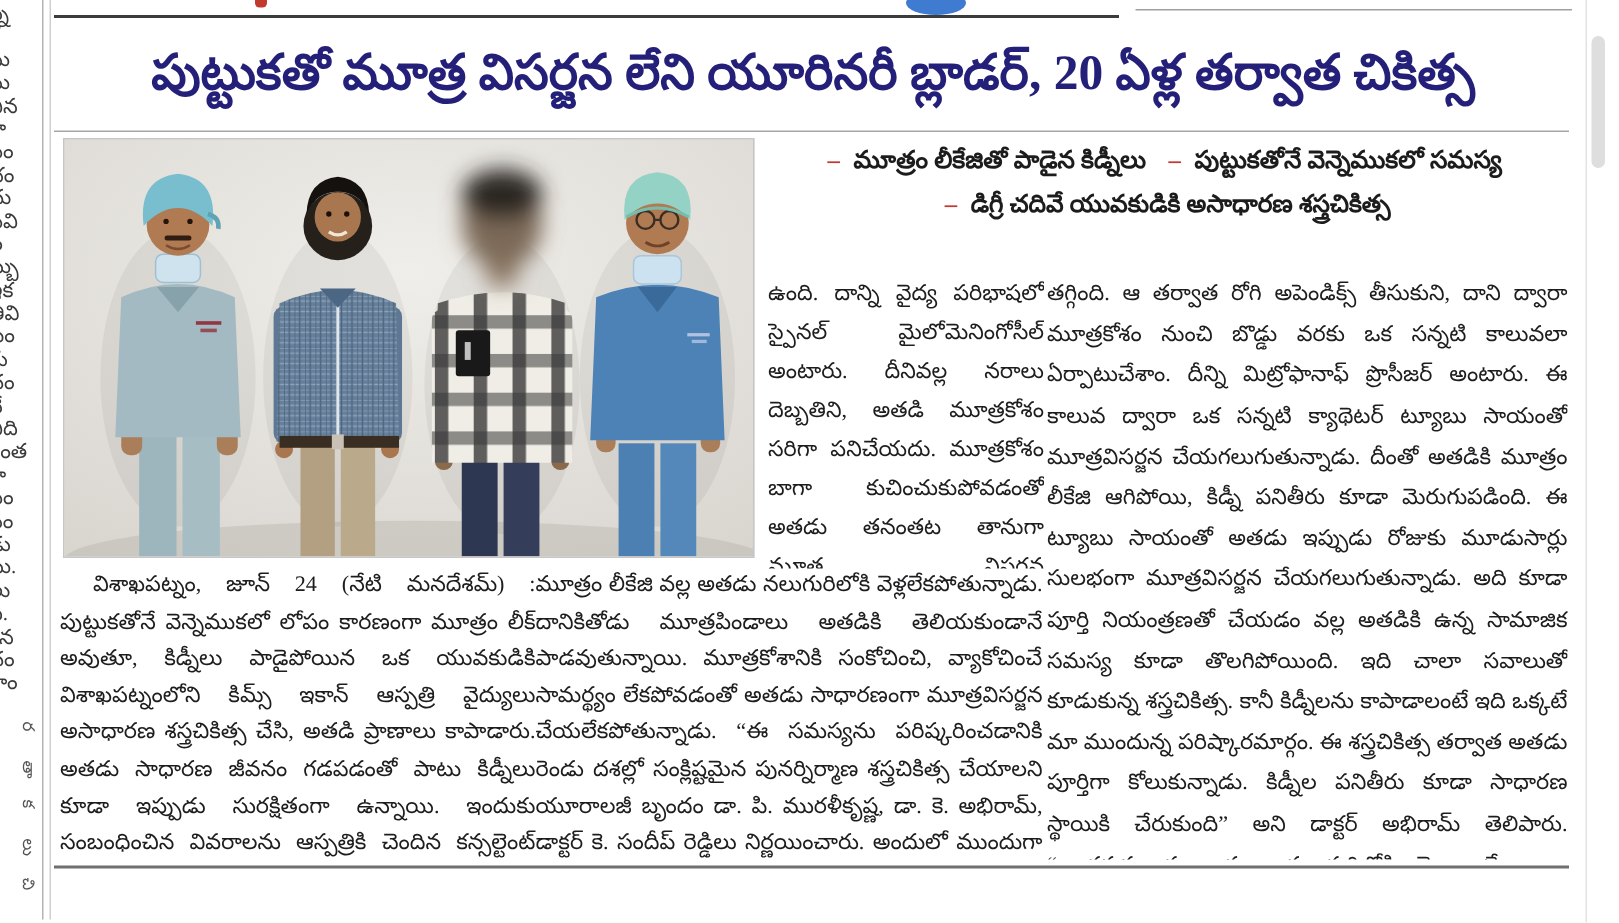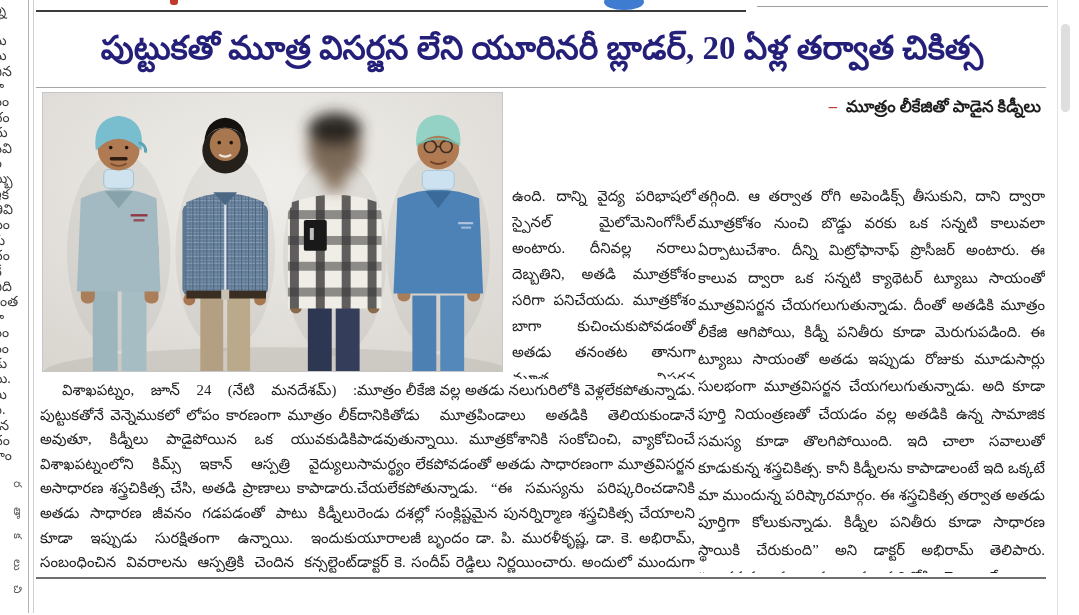--- a/index.html
+++ b/index.html
@@ -39,21 +39,21 @@
     font-size:33px;font-weight:800;color:var(--headline-color);white-space:nowrap;overflow:hidden;}
   .headline-rule{left:36px;top:87px;width:1010px;height:1px;background:#a6a6a6;}
 
   
   .photo{left:42px;top:92px;width:461px;height:280px;border:1px solid #c6c6c6;background:#e6e4e0;overflow:hidden;}
   .photo svg{display:block;width:100%;height:100%;}
 
   
   .highlights{left:512px;top:92px;width:533px;height:88px;font-weight:700;font-size:16.5px;color:#1c1c1c;}
   .hl-row{line-height:29px;white-space:nowrap;overflow:hidden;}
-  .hl-row1{display:flex;justify-content:flex-end;padding-right:4px;gap:15px;}
+  .hl-row1{display:flex;justify-content:center;padding-right:4px;gap:15px;}
   .hl-row2,.hl-row3{text-align:center;}
   .dash{color:var(--dash-color);font-weight:700;margin-right:9px;}
 
   
   .bodycol{text-align:justify;overflow:hidden;font-size:14.8px;}
   .col-mid-top{left:512px;top:183px;width:184px;height:196px;line-height:26px;}
   .col-right{left:698px;top:183px;width:347px;height:390px;line-height:27.2px;}
   .col-left{left:40px;top:378px;width:317px;height:198px;line-height:24.6px;}
   .col-left p{margin:0;text-indent:22px;}
   .dateline{font-weight:400;}
@@ -219,20 +219,24 @@
       <path d="M389,69 Q397,74 405,69" stroke="#6e4128" stroke-width="1.8" fill="none"></path>
       <path d="M375,54 Q372,24 397,22 Q422,24 419,54 Q409,43 397,43 Q385,43 375,54 Z" fill="#93d2c5"></path>
       <path d="M376,52 Q397,40 418,52" stroke="#77bdae" stroke-width="2" fill="none"></path>
     </g>
   </svg>
 </div>
 
 <div class="abs highlights">
   <div class="hl-row hl-row1">
     <span><span class="dash">–</span><span>మూత్రం లీకేజితో పాడైన కిడ్నీలు</span></span>
+    <span><span class="dash">–</span><span>పుట్టుకతోనే వెన్నెముకలో సమస్య</span></span>
+  </div>
+  <div class="hl-row hl-row2">
+    <span><span class="dash">–</span><span>డిగ్రీ చదివే యువకుడికి అసాధారణ శస్త్రచికిత్స</span></span>
   </div>
 </div>
 
 <div class="abs bodycol col-mid-top">ఉంది. దాన్ని వైద్య పరిభాషలో స్పైనల్ మైలోమెనింగోసీల్ అంటారు. దీనివల్ల నరాలు దెబ్బతిని, అతడి మూత్రకోశం సరిగా పనిచేయదు. మూత్రకోశం బాగా కుచించుకుపోవడంతో అతడు తనంతట తానుగా మూత్ర విసర్జన చేయలేకపోతున్నాడు. అప్పుడప్పుడు మూత్రం లీకవుతూ కిడ్నీలు కూడా దెబ్బతింటున్నాయి.</div>
 <div class="abs bodycol col-right">తగ్గింది. ఆ తర్వాత రోగి అపెండిక్స్ తీసుకుని, దాని ద్వారా మూత్రకోశం నుంచి బొడ్డు వరకు ఒక సన్నటి కాలువలా ఏర్పాటుచేశాం. దీన్ని మిట్రోఫానాఫ్ ప్రొసీజర్ అంటారు. ఈ కాలువ ద్వారా ఒక సన్నటి క్యాథెటర్ ట్యూబు సాయంతో మూత్రవిసర్జన చేయగలుగుతున్నాడు. దీంతో అతడికి మూత్రం లీకేజి ఆగిపోయి, కిడ్నీ పనితీరు కూడా మెరుగుపడింది. ఈ ట్యూబు సాయంతో అతడు ఇప్పుడు రోజుకు మూడుసార్లు సులభంగా మూత్రవిసర్జన చేయగలుగుతున్నాడు. అది కూడా పూర్తి నియంత్రణతో చేయడం వల్ల అతడికి ఉన్న సామాజిక సమస్య కూడా తొలగిపోయింది. ఇది చాలా సవాలుతో కూడుకున్న శస్త్రచికిత్స. కానీ కిడ్నీలను కాపాడాలంటే ఇది ఒక్కటే మా ముందున్న పరిష్కారమార్గం. ఈ శస్త్రచికిత్స తర్వాత అతడు పూర్తిగా కోలుకున్నాడు. కిడ్నీల పనితీరు కూడా సాధారణ స్థాయికి చేరుకుంది” అని డాక్టర్ అభిరామ్ తెలిపారు. “ఇంతకుముందు అసలు నలుగురిలోకి వెళ్లాలంటే చాలా సిగ్గుపడేవాడిని. ఎప్పుడు మూత్రం లీకవుతుందో తెలియదు. ఇప్పుడు మళ్లీ మామూలు మనిషిని అవ్వగలిగాను. నాకు ఎలాంటి ఇబ్బంది లేకుండా అంతా బాగుంది. ఇది శాశ్వత పరిష్కారం అని వైద్యులు చెప్పడంతో నాకు మరింత ఊరట కలిగింది” అని ఆ యువకుడు చెప్పాడు.</div>
 <div class="abs bodycol col-left">
   <p><b class="dateline">విశాఖపట్నం, జూన్ 24 (నేటి మనదేశమ్) :</b> <span>పుట్టుకతోనే వెన్నెముకలో లోపం కారణంగా మూత్రం లీక్ అవుతూ, కిడ్నీలు పాడైపోయిన ఒక యువకుడికి విశాఖపట్నంలోని కిమ్స్ ఇకాన్ ఆస్పత్రి వైద్యులు అసాధారణ శస్త్రచికిత్స చేసి, అతడి ప్రాణాలు కాపాడారు. అతడు సాధారణ జీవనం గడపడంతో పాటు కిడ్నీలు కూడా ఇప్పుడు సురక్షితంగా ఉన్నాయి. ఇందుకు సంబంధించిన వివరాలను ఆస్పత్రికి చెందిన కన్సల్టెంట్ యూరాలజిస్ట్ డా. కుచ్చర్లపాటి అభిరామ్ వివరించారు. పాడిరైతు కుటుంబానికి చెందిన 18 ఏళ్ల యువకుడు డిగ్రీ మొదటి సంవత్సరం చదువుతున్నాడు. అతడికి పుట్టుకతోనే వెన్నెముకలో సమస్య</span></p>
 </div>
 <div class="abs bodycol col-mid-bottom">మూత్రం లీకేజి వల్ల అతడు నలుగురిలోకి వెళ్లలేకపోతున్నాడు. దానికితోడు మూత్రపిండాలు అతడికి తెలియకుండానే పాడవుతున్నాయి. మూత్రకోశానికి సంకోచించి, వ్యాకోచించే సామర్థ్యం లేకపోవడంతో అతడు సాధారణంగా మూత్రవిసర్జన చేయలేకపోతున్నాడు. “ఈ సమస్యను పరిష్కరించడానికి రెండు దశల్లో సంక్లిష్టమైన పునర్నిర్మాణ శస్త్రచికిత్స చేయాలని యూరాలజీ బృందం డా. పి. మురళీకృష్ణ, డా. కె. అభిరామ్, డాక్టర్ కె. సందీప్ రెడ్డిలు నిర్ణయించారు. అందులో ముందుగా బ్లాడర్ ఎన్‌లార్జ్‌మెంట్ చేపట్టాం. ఇందుకోసం పేగుల్లో కొంత భాగాన్ని తీసుకుని, బ్లాడర్‌ను విస్తరించాం. దాంతో అంతర్గతంగా ఒత్తిడి</div>
 

